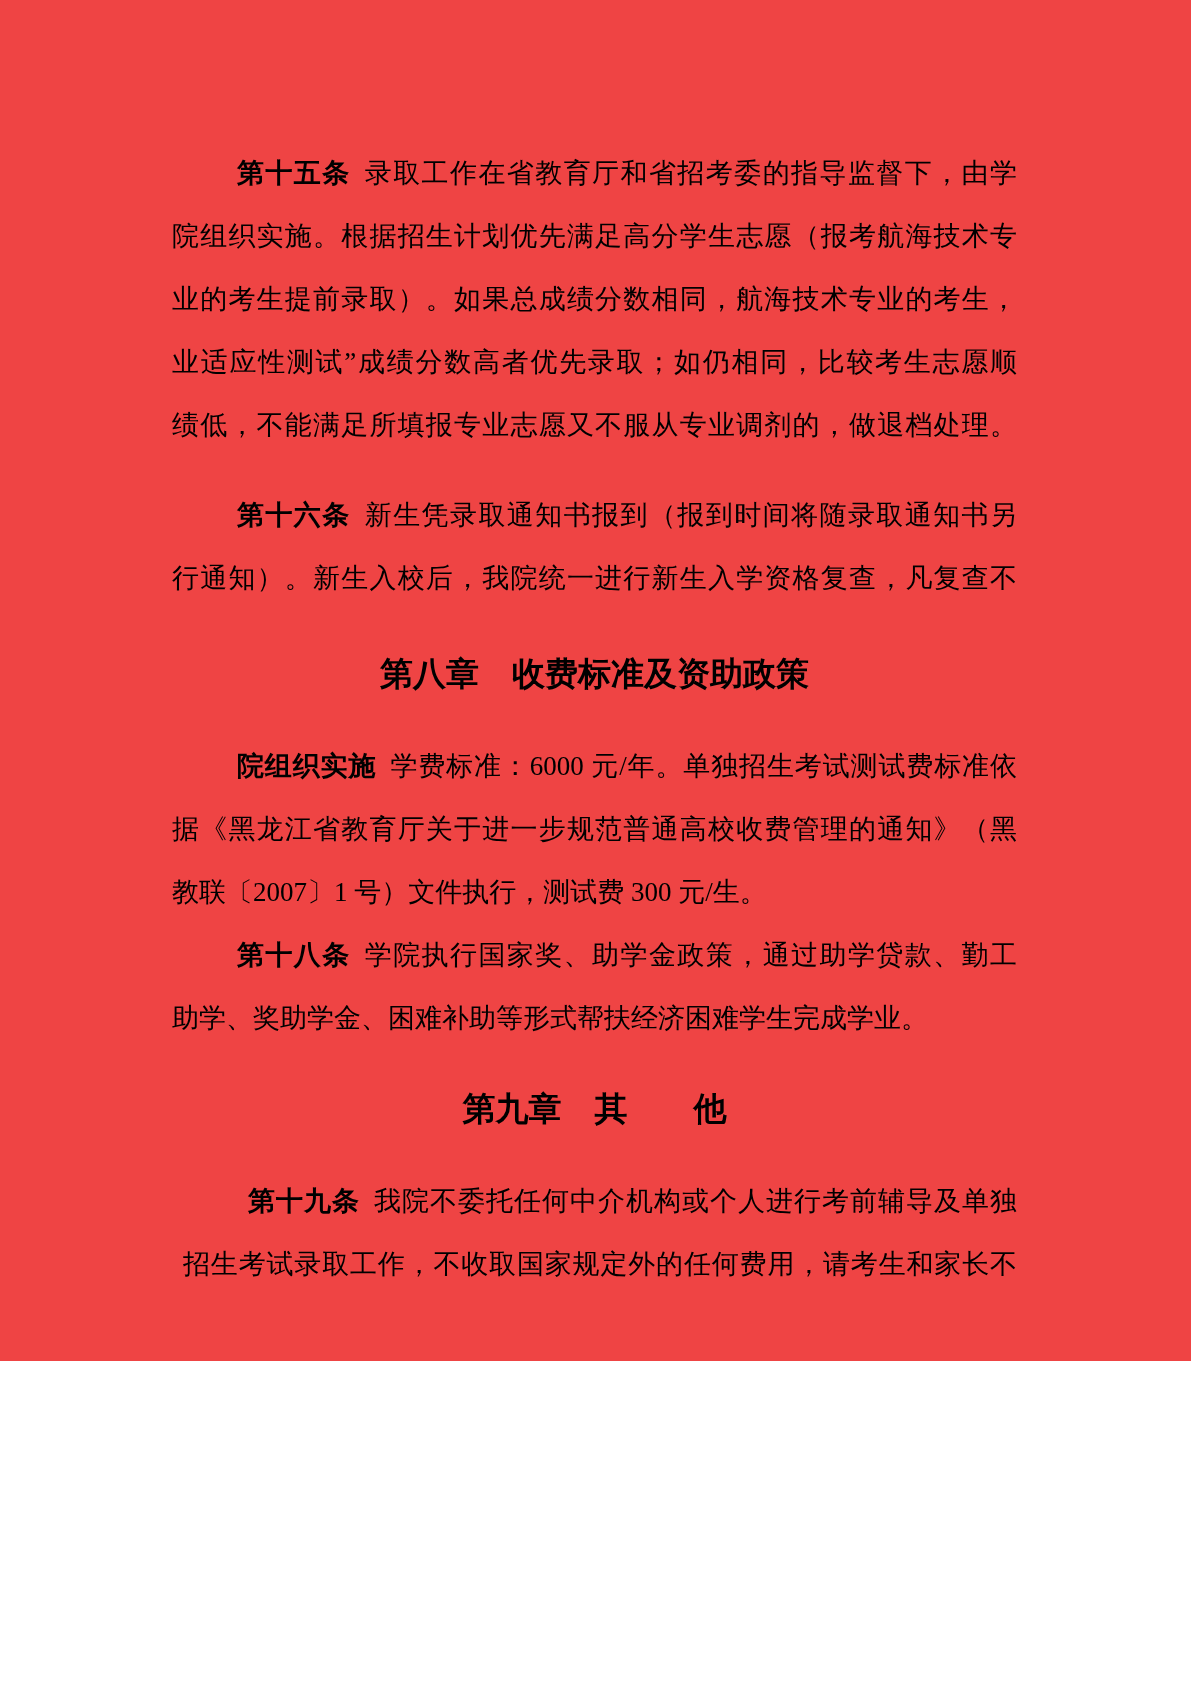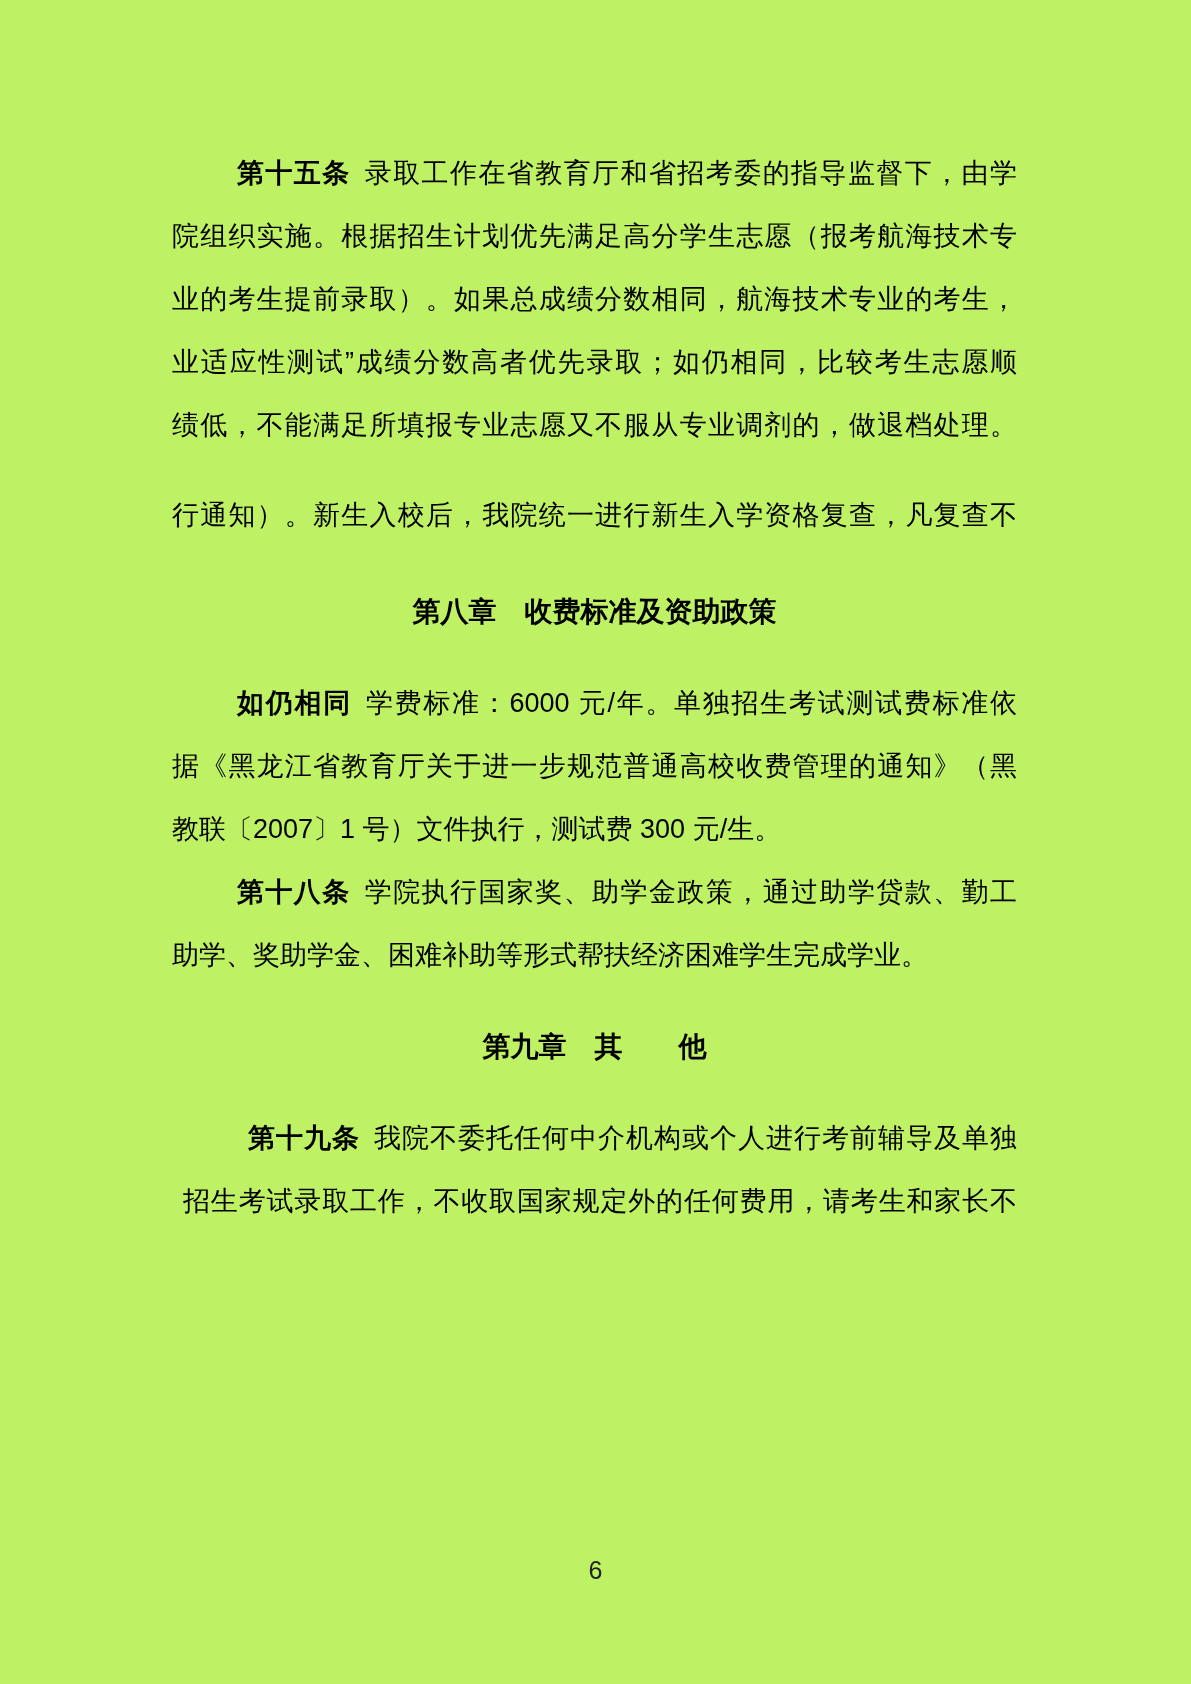--- a/index.html
+++ b/index.html
@@ -3,24 +3,24 @@
 <meta charset="utf-8">
 <style>
   html, body {
     margin: 0;
     padding: 0;
     background: #ffffff;
   }
   .page {
     position: relative;
     width: 1191px;
-    height: 1684px;
-    background: #bef264;
+    height: 1361px;
+    background: #ef4444;
     overflow: hidden;
-    font-family: Liberation Sans, sans-serif;
+    font-family: Liberation Serif, serif;
     color: #000000;
   }
   .content {
     position: absolute;
     left: 172px;
     top: 142px;
     width: 845px;
     font-size: 27px;
   }
   .para { margin: 0; }
@@ -34,21 +34,21 @@
   .first { text-indent: 65px; }
   .term {
     font-weight: bold;
     margin-right: 14px;
   }
   .chapter {
     line-height: 63px;
     height: 63px;
     text-align: center;
     font-weight: bold;
-    font-size: 28px;
+    font-size: 33px;
   }
   
   #a16 { margin-top: 27px; }
   #ch8 { margin-top: 33px; }
   #a17 { margin-top: 29px; }
   #a18 { margin-top: 0; }
   #ch9 { margin-top: 28px; }
   #a19 { margin-top: 29px; margin-left: 11px; }
   .page-number {
     position: absolute;
@@ -70,28 +70,31 @@
       <div class="line jl first">
         <span class="term">第十五条</span><span>录取工作在省教育厅和省招考委的指导监督下，由学</span>
       </div>
       <div class="line jl">院组织实施。根据招生计划优先满足高分学生志愿（报考航海技术专</div>
       <div class="line jl">业的考生提前录取）。如果总成绩分数相同，航海技术专业的考生，</div>
       <div class="line jl">业适应性测试”成绩分数高者优先录取；如仍相同，比较考生志愿顺</div>
       <div class="line jl">绩低，不能满足所填报专业志愿又不服从专业调剂的，做退档处理。</div>
     </div>
 
     <div class="para" id="a16">
+      <div class="line jl first">
+        <span class="term">第十六条</span><span>新生凭录取通知书报到（报到时间将随录取通知书另</span>
+      </div>
       <div class="line jl">行通知）。新生入校后，我院统一进行新生入学资格复查，凡复查不</div>
     </div>
 
     <div class="chapter" id="ch8">第八章　收费标准及资助政策</div>
 
     <div class="para" id="a17">
       <div class="line jl first">
-        <span class="term">如仍相同</span><span>学费标准：6000 元/年。单独招生考试测试费标准依</span>
+        <span class="term">院组织实施</span><span>学费标准：6000 元/年。单独招生考试测试费标准依</span>
       </div>
       <div class="line jl">据《黑龙江省教育厅关于进一步规范普通高校收费管理的通知》（黑</div>
       <div class="line">教联〔2007〕1 号）文件执行，测试费 300 元/生。</div>
     </div>
 
     <div class="para" id="a18">
       <div class="line jl first">
         <span class="term">第十八条</span><span>学院执行国家奖、助学金政策，通过助学贷款、勤工</span>
       </div>
       <div class="line">助学、奖助学金、困难补助等形式帮扶经济困难学生完成学业。</div>

